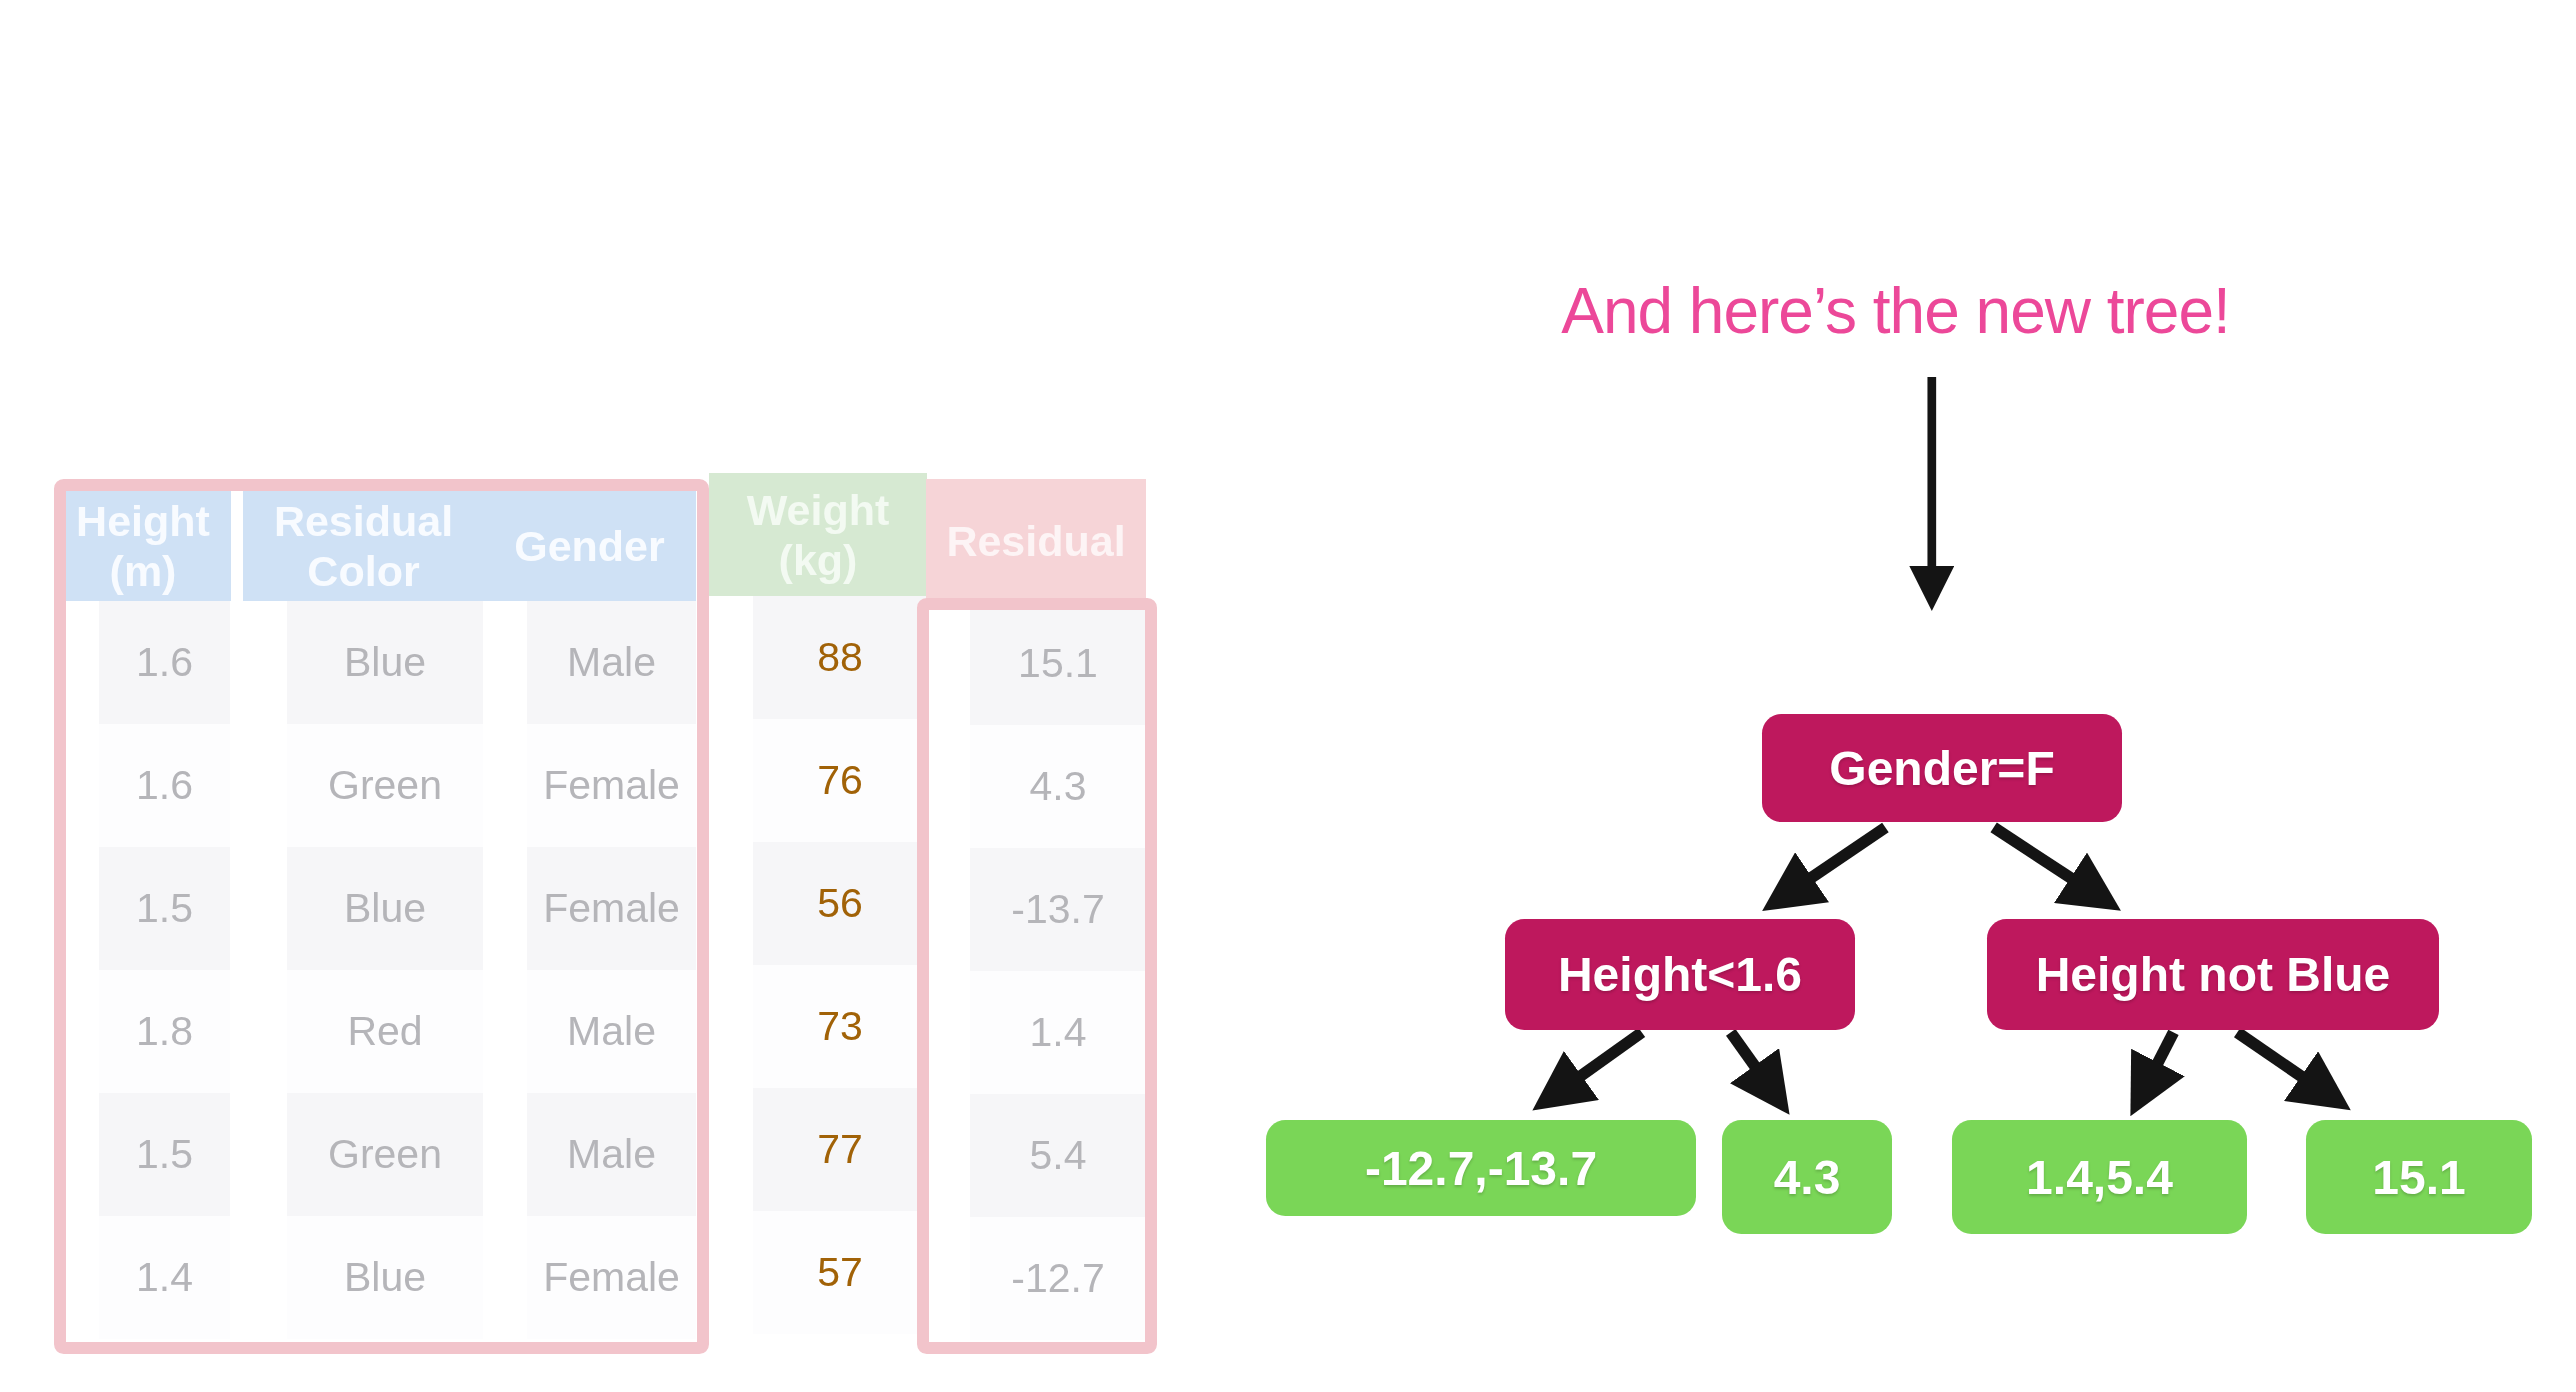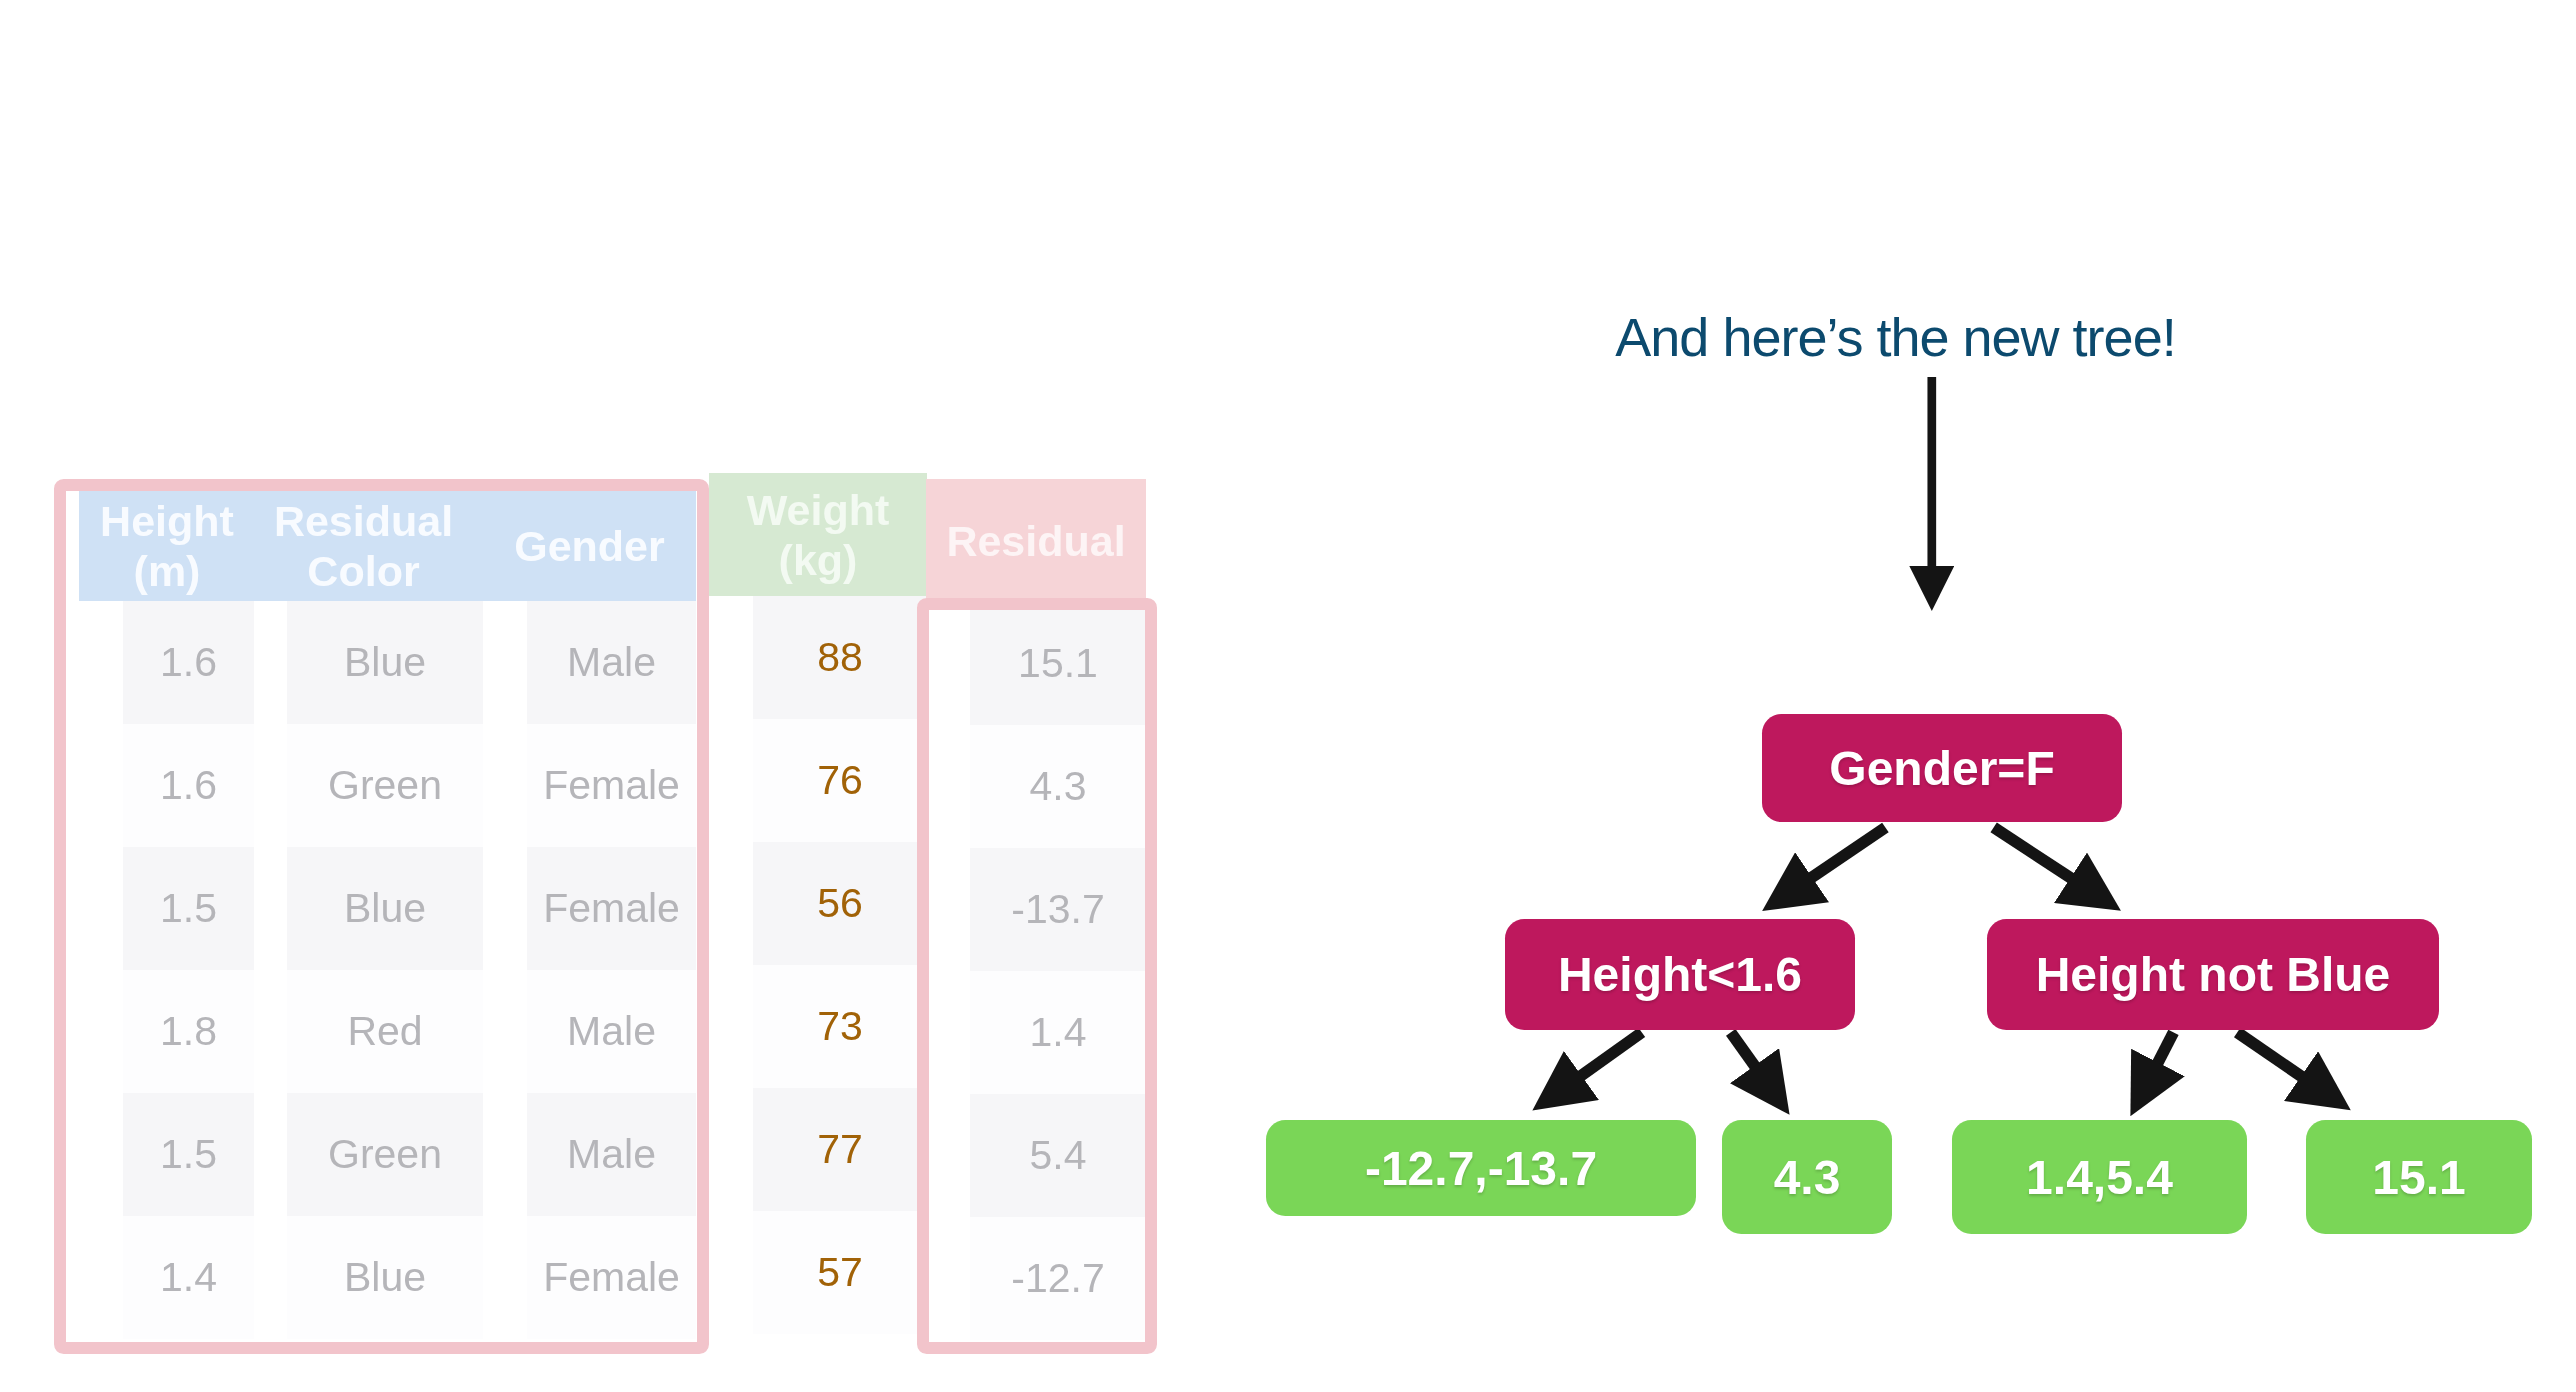--- a/index.html
+++ b/index.html
@@ -23,39 +23,39 @@
   .tcol .dcell:nth-child(even){background:#f6f6f8;}
   .tcol.weight .dcell{color:#a16207;}
   .tcol.feature .dcell{border-right:1.9px solid #ffffff;}
   .pink-rect{
     position:absolute;border:12.6px solid #f2c4cb;border-radius:9.7px;
     background:transparent;pointer-events:none;z-index:5;
   }
   
   .tree-title{
     position:absolute;left:1412px;top:274px;width:967px;text-align:center;
-    font-size:54px;color:#0c4a6e;letter-spacing:-1px;margin-top:32px;
+    font-size:64px;color:#ec4899;letter-spacing:-1px;
   }
   .node{
     position:absolute;display:flex;align-items:center;justify-content:center;
     color:#ffffff;font-weight:bold;font-size:48px;border-radius:19.3px;
     text-shadow:0 1.9px 2.9px rgba(0,0,0,0.18);z-index:3;
   }
   .node.blue{background:#be185d;}
   .node.green{background:#7ad657;}
   .arrows{position:absolute;left:0;top:0;width:2576px;height:1392px;z-index:2;}
 </style>
 </head>
 <body>
 
 <div class="canvas">
 
   <div>
 
-    <div class="tcol feature" style="left:79px;top:491px;width:176px;">
+    <div class="tcol feature" style="left:55px;top:491px;width:176px;">
       <div class="hcell blue">
         <span>Height</span>
         <span>(m)</span>
       </div>
       <div class="dcell">1.6</div>
       <div class="dcell">1.6</div>
       <div class="dcell">1.5</div>
       <div class="dcell">1.8</div>
       <div class="dcell">1.5</div>
       <div class="dcell">1.4</div>

